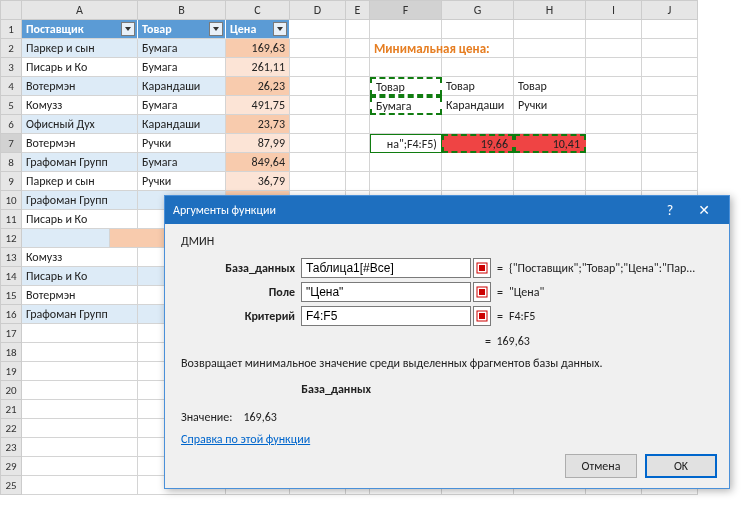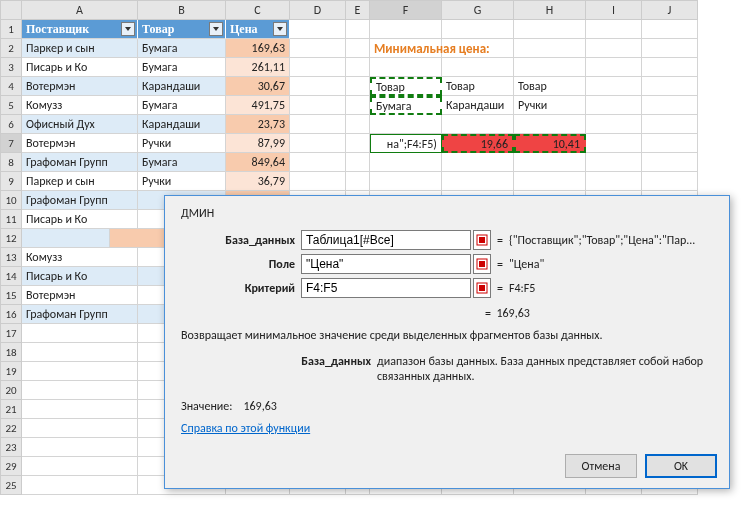--- a/index.html
+++ b/index.html
@@ -16,21 +16,21 @@
 .rh { width: 22px; height: 19px; background: #e6e6e6; border: 1px solid #ccc; border-top: none; display: flex; align-items: center; justify-content: center; font-size: 11px; color: #333; }
 .rh.sel { background: #d2d2d2; }
 
 
 .grid { position: absolute; top: 20px; left: 22px; }
 .row { display: flex; }
 .cell { height: 19px; border-right: 1px solid #d4d4d4; border-bottom: 1px solid #d4d4d4; display: flex; align-items: center; padding: 0 4px; font-size: 12px; overflow: hidden; white-space: nowrap; }
 .cell.r { justify-content: flex-end; }
 
 
-.thdr { background: #5b9bd5; color: #fff; font-weight: bold; border-right: 1px solid #fff; position: relative; font-family: Liberation Serif, serif; }
+.thdr { background: #5b9bd5; color: #fff; font-weight: bold; border-right: 1px solid #fff; position: relative; }
 .thdr .dd { position: absolute; right: 2px; top: 2px; width: 14px; height: 14px; background: #e8f0f8; border: 1px solid #7a7a7a; display: flex; align-items: center; justify-content: center; }
 .thdr .dd:after { content: ""; border-left: 3px solid transparent; border-right: 3px solid transparent; border-top: 4px solid #333; }
 
 
 .bandA { background: #ddebf7; }
 .bandB { background: #ffffff; }
 .priceA { background: #f8cbad; }
 .priceB { background: #fce4d6; }
 
 
@@ -152,21 +152,21 @@
       <div class="cell" style="width: 24px;"></div>
       <div class="cell" style="width: 72px;"></div>
       <div class="cell" style="width: 72px;"></div>
       <div class="cell" style="width: 72px;"></div>
       <div class="cell" style="width: 56px;"></div>
       <div class="cell" style="width: 56px;"></div>
     </div>
     <div class="row">
       <div class="cell bandA" style="width: 116px;">Вотермэн</div>
       <div class="cell bandA" style="width: 88px;">Карандаши</div>
-      <div class="cell priceA r" style="width: 64px;">30,67</div>
+      <div class="cell priceA r" style="width: 64px;">26,23</div>
       <div class="cell" style="width: 56px;"></div>
       <div class="cell" style="width: 24px;"></div>
       <div class="cell marquee" style="width: 72px;">Товар</div>
       <div class="cell" style="width: 72px;">Товар</div>
       <div class="cell" style="width: 72px;">Товар</div>
       <div class="cell" style="width: 56px;"></div>
       <div class="cell" style="width: 56px;"></div>
     </div>
     <div class="row">
       <div class="cell bandB" style="width: 116px;">Комузз</div>
@@ -415,20 +415,26 @@
       <div class="cell" style="width: 24px;"></div>
       <div class="cell" style="width: 72px;"></div>
       <div class="cell" style="width: 72px;"></div>
       <div class="cell" style="width: 72px;"></div>
       <div class="cell" style="width: 56px;"></div>
       <div class="cell" style="width: 56px;"></div>
     </div>
   </div>
 
 <div class="dialog">
+  <div class="titlebar">
+    <span>Аргументы функции</span>
+    <span class="sp"></span>
+    <span class="tbtn">?</span>
+    <span class="tbtn">✕</span>
+  </div>
   <div class="dlgbody">
     <div class="fname">ДМИН</div>
     <div class="argtbl" id="argtbl">
         <div class="argrow">
           <div class="arglbl">База_данных</div>
           <input class="arginput" value="Таблица1[#Все]" style="">
           <div class="argbtn">
             <svg viewBox="0 0 12 12">
               <rect x="1" y="1" width="10" height="10" fill="none" stroke="#c00" stroke-width="1"></rect>
               <rect x="3" y="3" width="6" height="6" fill="#c00"></rect>
@@ -464,21 +470,20 @@
       </div>
     <div class="resrow">
       <span class="sp1"></span>
       <span>=</span>
       <span>&nbsp;&nbsp;</span>
       <span>169,63</span>
     </div>
     <div class="desc">Возвращает минимальное значение среди выделенных фрагментов базы данных.</div>
     <div class="argdesc">
       <div class="lbl">База_данных</div>
-      <div class="txt">диапазон базы данных. База данных представляет собой набор связанных данных.</div>
     </div>
     <div class="valrow">
       <span>Значение:</span>
       <span>&nbsp;&nbsp;</span>
       <span>169,63</span>
     </div>
     <span class="link">Справка по этой функции</span>
   </div>
   <div class="btnrow">
     <div class="btn">Отмена</div>

